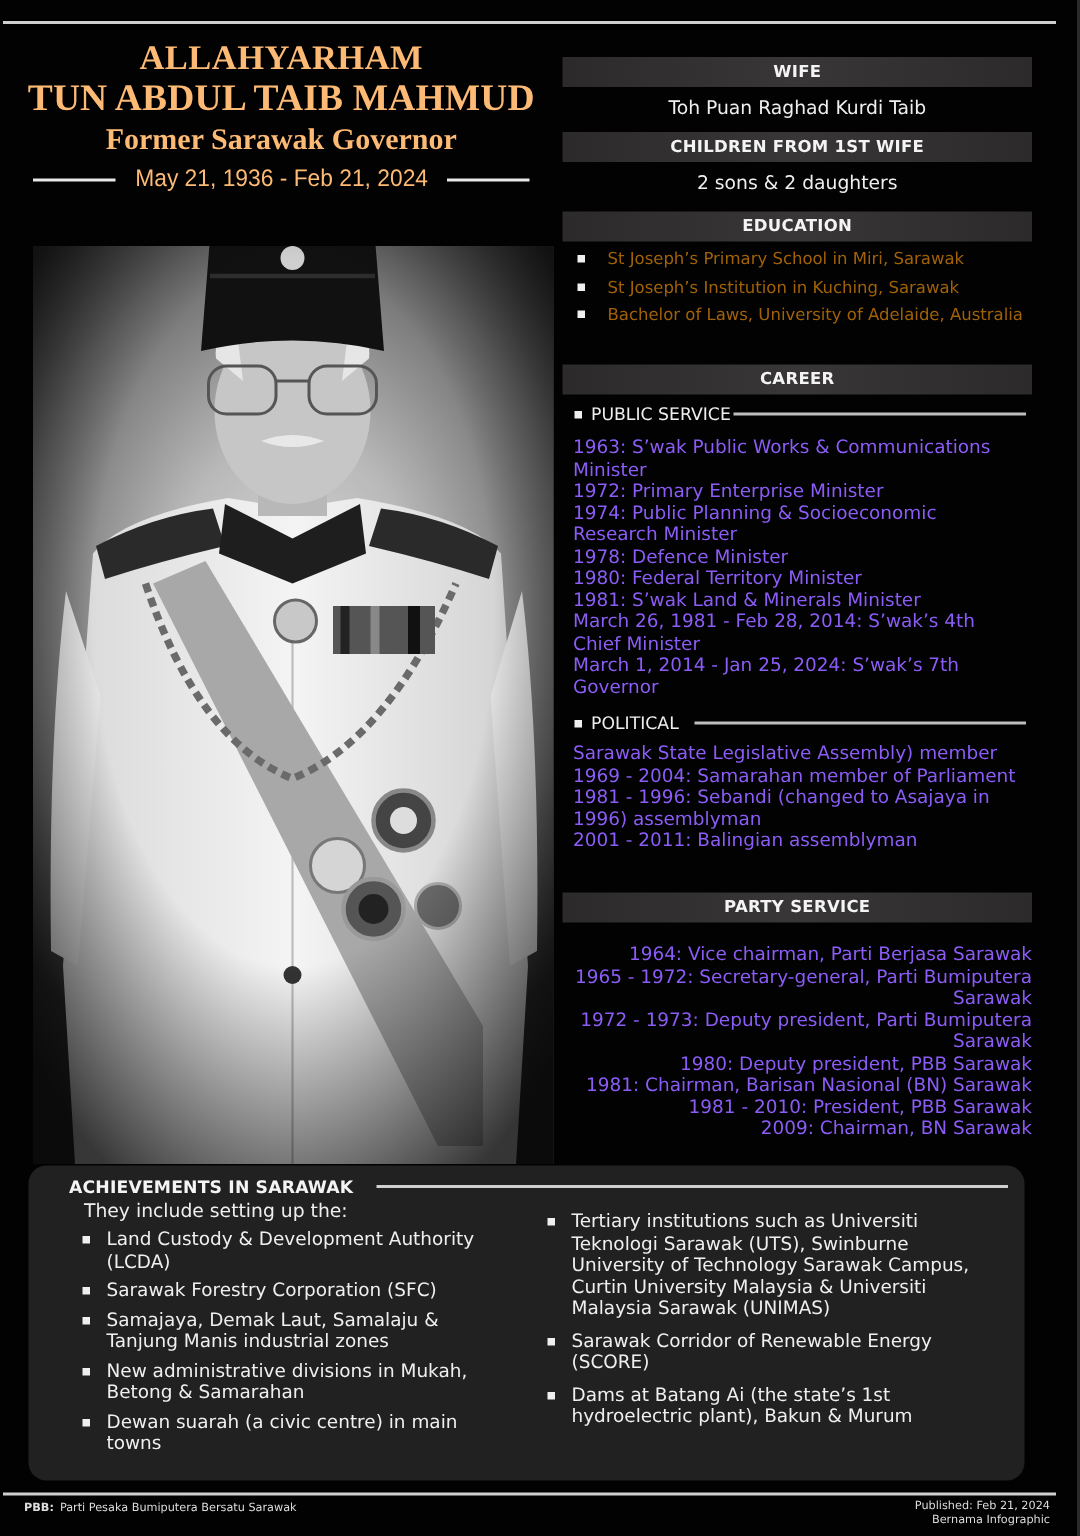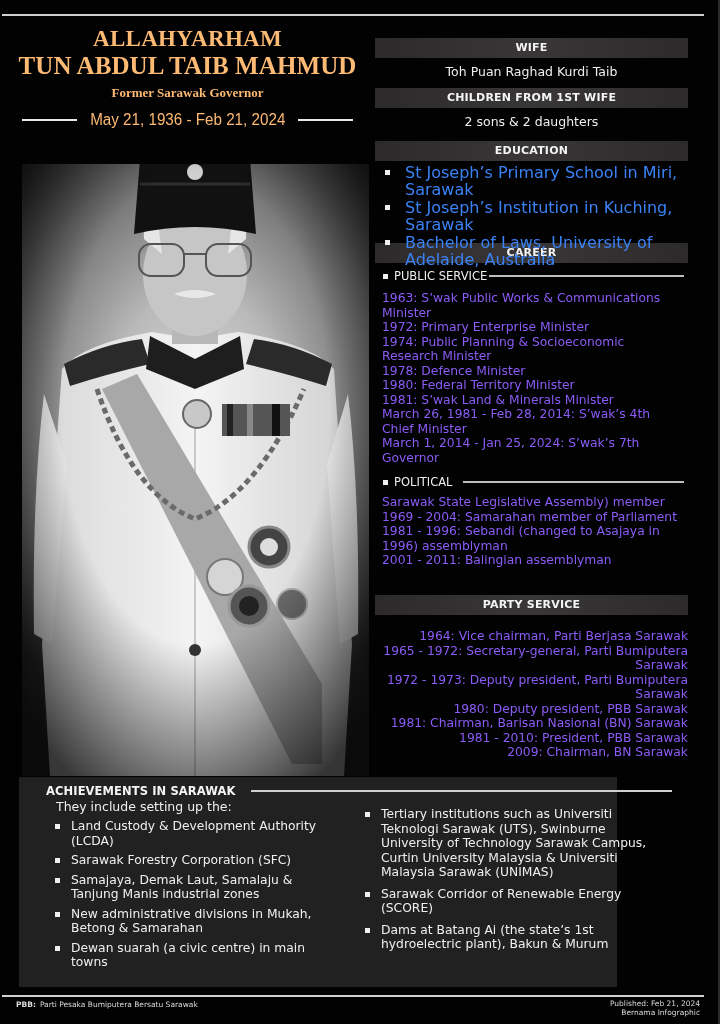--- a/index.html
+++ b/index.html
@@ -8,46 +8,46 @@
 
   .page { position: absolute; left: 0; top: 0; width: 720px; height: 1024px; background: #020202; border-right: 2px solid #2a2a2a; }
 
   .top-rule { position: absolute; left: 2px; top: 14px; width: 702px; height: 2px; background: #cfcfcf; }
   .bottom-rule { position: absolute; left: 2px; top: 995px; width: 702px; height: 2px; background: #cfcfcf; }
 
   
   .title-block { position: absolute; left: 10px; top: 26px; width: 355px; text-align: center; font-family: "Liberation Serif", "DejaVu Serif", serif; color: #fdba74; }
   .title-1 { font-size: 23px; font-weight: bold; line-height: 26px; letter-spacing: 0.3px; }
   .title-2 { font-size: 25px; font-weight: bold; line-height: 28px; letter-spacing: 0.1px; }
-  .title-3 { font-size: 13px; font-weight: bold; line-height: 24px; margin-top: 1px; }
+  .title-3 { font-size: 20px; font-weight: bold; line-height: 24px; margin-top: 1px; }
   .dates-row { display: flex; align-items: center; justify-content: center; margin-top: 5px; }
   .dates-line { width: 55px; height: 2px; background: #e8e8e8; }
   .dates { font-family: "Liberation Sans", sans-serif; font-size: 16px; padding: 0 8px; line-height: 20px; transform: scaleX(0.95); }
 
   
   .portrait { position: absolute; left: 22px; top: 164px; width: 347px; height: 612px; overflow: hidden;
     background: radial-gradient(ellipse 70% 55% at 50% 40%, #d9d9d9 0%, #b9b9b9 35%, #6a6a6a 75%, #2a2a2a 100%); }
   .portrait svg { width: 100%; height: 100%; display: block; }
 
   
   .rightcol { position: absolute; left: 375px; top: 38px; width: 313px; font-family: "DejaVu Sans", sans-serif; }
   .sec-bar { height: 20px; background: linear-gradient(90deg, #2c2a2a, #383636 50%, #2c2a2a); text-align: center; font-size: 11px; font-weight: bold; color: #f4f4f4; line-height: 20px; letter-spacing: 0.2px; }
   .sec-val { text-align: center; font-size: 12.5px; color: #efefef; line-height: 20px; }
   .bullet-list { list-style: none; padding: 4px 0 0 10px; }
-  .bullet-list li { position: relative; padding-left: 20px; font-size: 16px; line-height: 16.5px; color: #3b82f6; margin-bottom: 2px; }
+  .bullet-list li { position: relative; padding-left: 20px; font-size: 11px; line-height: 16.5px; color: #a16207; margin-bottom: 2px; }
   .bullet-list li::before { content: ""; position: absolute; left: 0; top: 5px; width: 5px; height: 5px; background: #f0f0f0; }
 
   .sub-head { display: flex; align-items: center; padding-left: 8px; height: 18px; font-size: 11.5px; color: #efefef; }
   .sub-head .sq { width: 5px; height: 5px; background: #f0f0f0; margin-right: 6px; }
   .sub-head .line { flex: 1; height: 2px; background: #bdbdbd; margin-left: 2px; margin-right: 4px; }
   .entries { padding-left: 7px; padding-top: 4px; }
   .entries div { font-size: 12.3px; line-height: 14.5px; color: #8b5cf6; }
 
   
-  .ach { position: absolute; left: 19px; top: 777px; width: 598px; height: 210px; background: #222122; }
+  .ach { position: absolute; left: 19px; top: 777px; width: 664px; height: 210px; background: #222122; border-radius: 12px; }
   .ach-head { position: absolute; left: 27px; top: 7px; display: flex; align-items: center; width: 626px; }
   .ach-title { font-size: 11.5px; font-weight: bold; color: #f4f4f4; letter-spacing: 0.1px; white-space: nowrap; }
   .ach-line { flex: 1; height: 2px; background: #d0d0d0; margin-left: 15px; }
   .ach-intro { position: absolute; left: 37px; top: 22px; font-size: 12.5px; color: #efefef; }
   .ach-col { position: absolute; list-style: none; }
   .ach-col li { position: relative; padding-left: 16px; font-size: 12.3px; line-height: 14.5px; color: #efefef; margin-bottom: 5px; }
   .ach-col li::before { content: ""; position: absolute; left: 0; top: 5px; width: 5px; height: 5px; background: #efefef; }
   .ach-left { left: 36px; top: 42px; width: 275px; }
   .ach-right { left: 346px; top: 30px; width: 295px; }
   .ach-right li { margin-bottom: 7px; }

